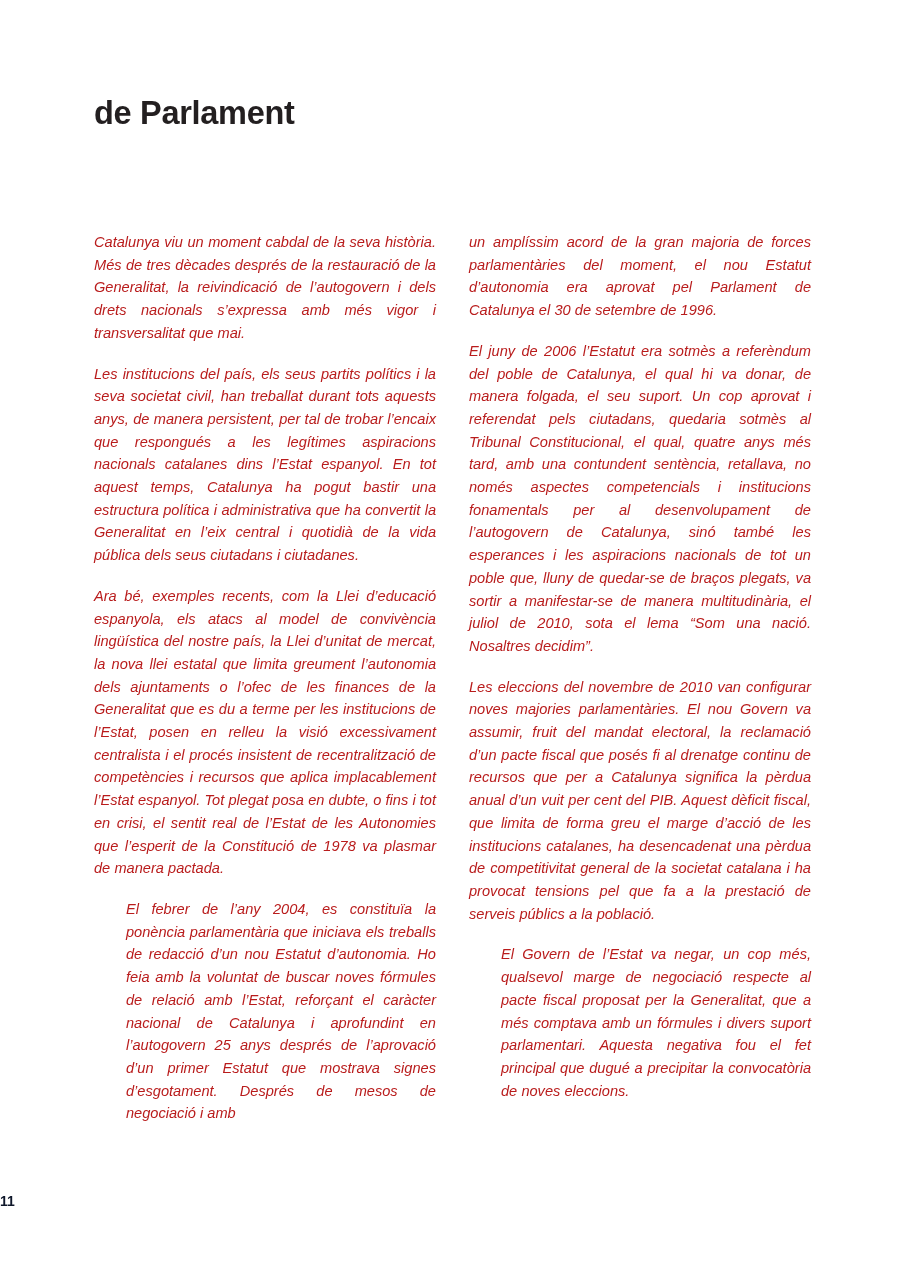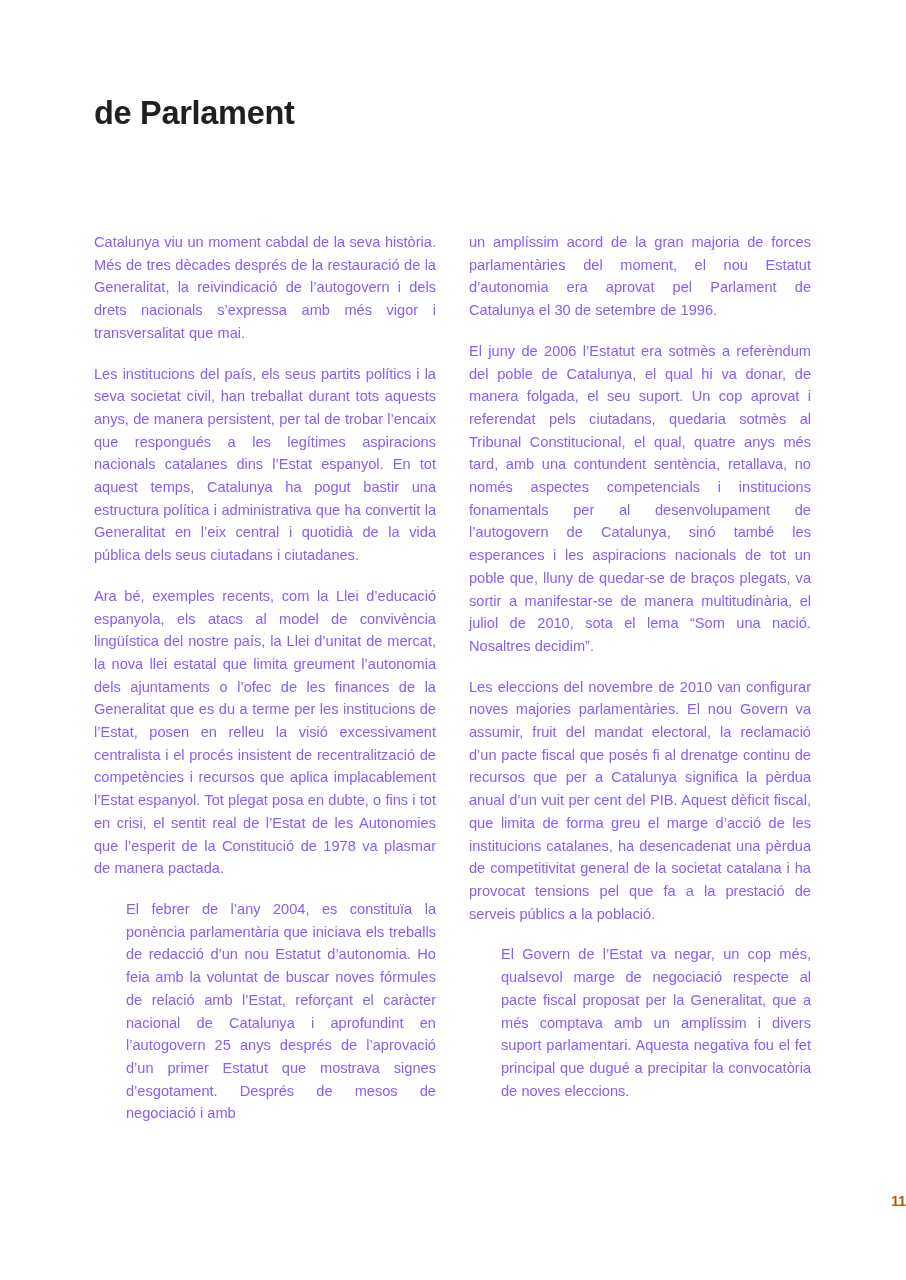--- a/index.html
+++ b/index.html
@@ -45,34 +45,35 @@
   .column {
     width: 342px;
     flex: 0 0 342px;
   }
   .para {
     font-size: 14.6px;
     line-height: 22.7px;
     text-align: justify;
     text-justify: inter-word;
     margin: 0 0 18px 0;
-    color: #8b5cf6;
+    color: #b91c1c;
     hyphens: manual;
     word-spacing: 0.1px;
+    font-style: italic;
   }
   .para:last-child { margin-bottom: 0; margin-left: 32px; }
   .page-number {
     position: absolute;
     left: 0;
     top: 1193px;
     width: 906px;
-    text-align: right;
+    text-align: left;
     font-size: 14px;
     font-weight: bold;
-    color: #a16207;
+    color: #0f172a;
   }
 </style>
 </head>
 <body>
 
 <div class="page">
 
   <h1 class="title">
     <span class="title-line">de Parlament</span>
   </h1>
@@ -83,20 +84,20 @@
       <p class="para">Catalunya viu un moment cabdal de la seva història. Més de tres dècades després de la restauració de la Generalitat, la reivindicació de l’autogovern i dels drets nacionals s’expressa amb més vigor i transversalitat que mai.</p>
       <p class="para">Les institucions del país, els seus partits polítics i la seva societat civil, han treballat durant tots aquests anys, de manera persistent, per tal de trobar l’encaix que respongués a les legítimes aspiracions nacionals catalanes dins l’Estat espanyol. En tot aquest temps, Catalunya ha pogut bastir una estructura política i administrativa que ha convertit la Generalitat en l’eix central i quotidià de la vida pública dels seus ciutadans i ciutadanes.</p>
       <p class="para">Ara bé, exemples recents, com la Llei d’educació espanyola, els atacs al model de convivència lingüística del nostre país, la Llei d’unitat de mercat, la nova llei estatal que limita greument l’autonomia dels ajuntaments o l’ofec de les finances de la Generalitat que es du a terme per les institucions de l’Estat, posen en relleu la visió excessivament centralista i el procés insistent de recentralització de competències i recursos que aplica implacablement l’Estat espanyol. Tot plegat posa en dubte, o fins i tot en crisi, el sentit real de l’Estat de les Autonomies que l’esperit de la Constitució de 1978 va plasmar de manera pactada.</p>
       <p class="para">El febrer de l’any 2004, es constituïa la ponència parlamentària que iniciava els treballs de redacció d’un nou Estatut d’autonomia. Ho feia amb la voluntat de buscar noves fórmules de relació amb l’Estat, reforçant el caràcter nacional de Catalunya i aprofundint en l’autogovern 25 anys després de l’aprovació d’un primer Estatut que mostrava signes d’esgotament. Després de mesos de negociació i amb</p>
     </div>
 
     <div class="column">
       <p class="para">un amplíssim acord de la gran majoria de forces parlamentàries del moment, el nou Estatut d’autonomia era aprovat pel Parlament de Catalunya el 30 de setembre de 1996.</p>
       <p class="para">El juny de 2006 l’Estatut era sotmès a referèndum del poble de Catalunya, el qual hi va donar, de manera folgada, el seu suport. Un cop aprovat i referendat pels ciutadans, quedaria sotmès al Tribunal Constitucional, el qual, quatre anys més tard, amb una contundent sentència, retallava, no només aspectes competencials i institucions fonamentals per al desenvolupament de l’autogovern de Catalunya, sinó també les esperances i les aspiracions nacionals de tot un poble que, lluny de quedar-se de braços plegats, va sortir a manifestar-se de manera multitudinària, el juliol de 2010, sota el lema “Som una nació. Nosaltres decidim”.</p>
       <p class="para">Les eleccions del novembre de 2010 van configurar noves majories parlamentàries. El nou Govern va assumir, fruit del mandat electoral, la reclamació d’un pacte fiscal que posés fi al drenatge continu de recursos que per a Catalunya significa la pèrdua anual d’un vuit per cent del PIB. Aquest dèficit fiscal, que limita de forma greu el marge d’acció de les institucions catalanes, ha desencadenat una pèrdua de competitivitat general de la societat catalana i ha provocat tensions pel que fa a la prestació de serveis públics a la població.</p>
-      <p class="para">El Govern de l’Estat va negar, un cop més, qualsevol marge de negociació respecte al pacte fiscal proposat per la Generalitat, que a més comptava amb un amplíssim i divers suport parlamentari. Aquesta negativa fou el fet principal que dugué a precipitar la convocatòria de noves eleccions.</p>
+      <p class="para">El Govern de l’Estat va negar, un cop més, qualsevol marge de negociació respecte al pacte fiscal proposat per la Generalitat, que a més comptava amb un fórmules i divers suport parlamentari. Aquesta negativa fou el fet principal que dugué a precipitar la convocatòria de noves eleccions.</p>
     </div>
 
   </div>
 
   <div class="page-number">11</div>
 
 </div>
 
 </body></html>

